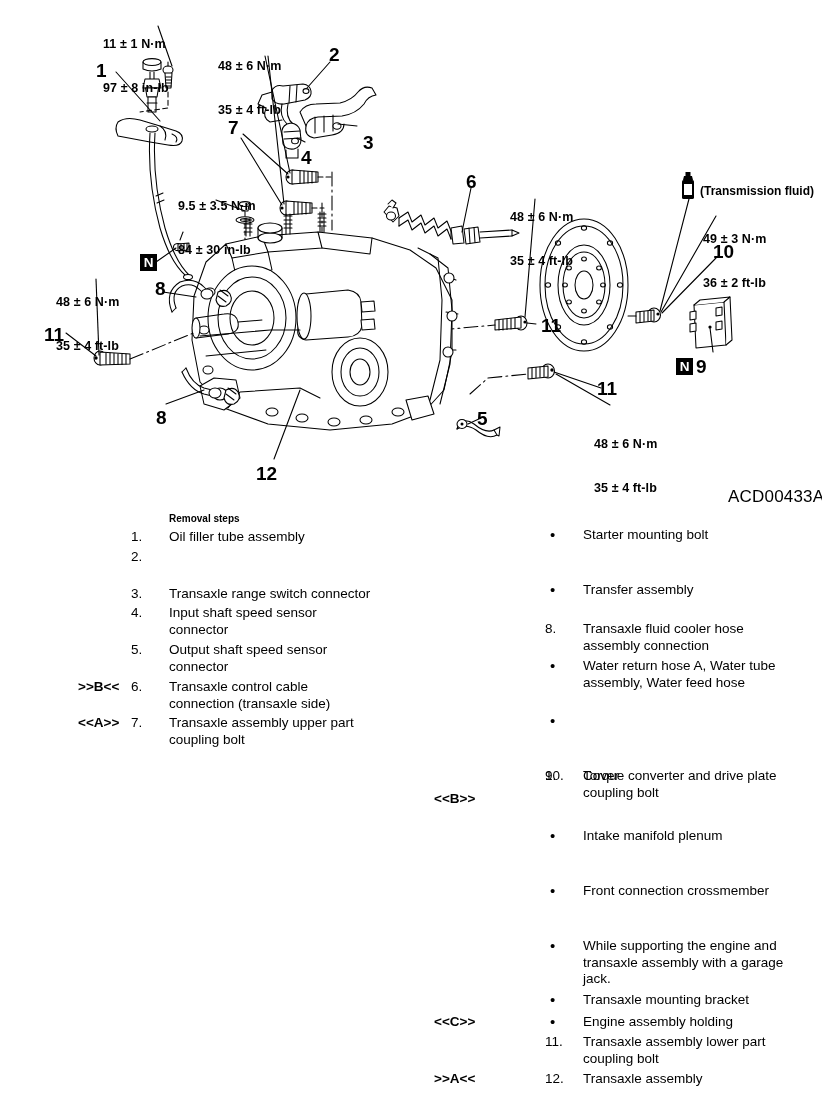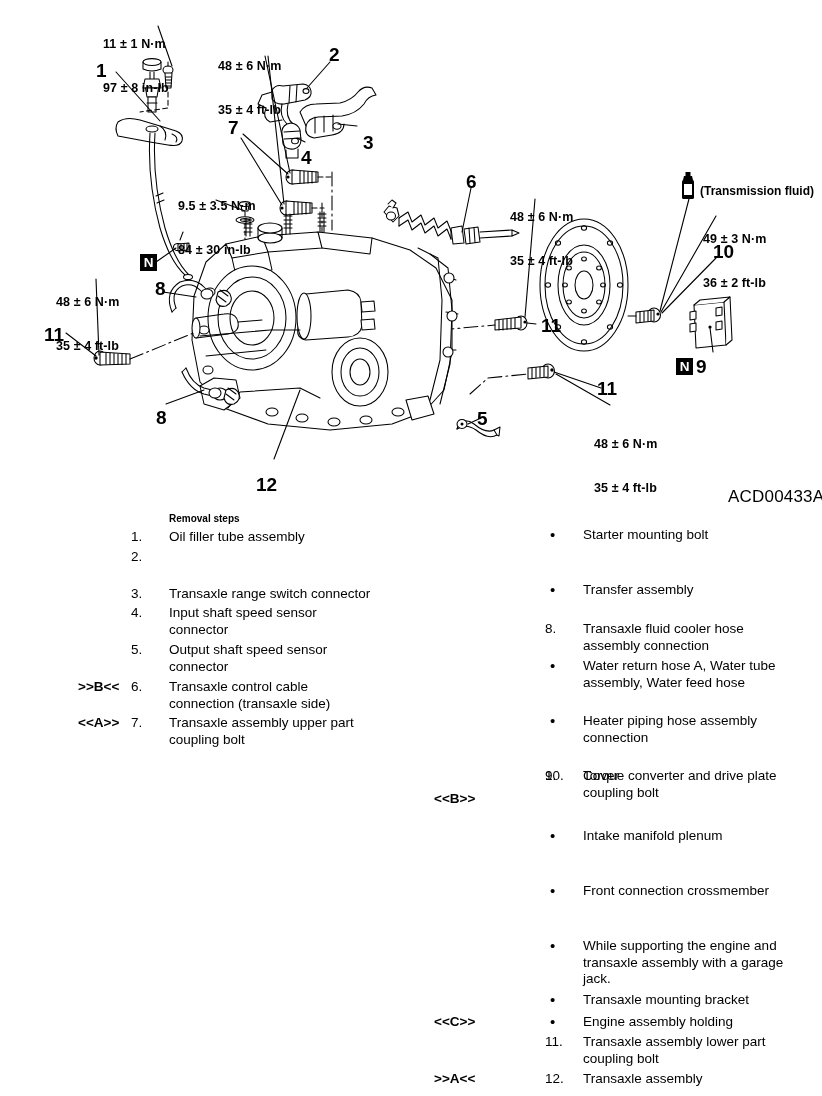--- a/index.html
+++ b/index.html
@@ -414,21 +414,21 @@
   <div class="abs callout" style="left:301px;top:148px;">4</div>
   <div class="abs callout" style="left:228px;top:118px;">7</div>
   <div class="abs callout" style="left:466px;top:172px;">6</div>
   <div class="abs callout" style="left:713px;top:242px;">10</div>
   <div class="abs callout" style="left:155px;top:279px;">8</div>
   <div class="abs callout" style="left:44px;top:325px;">11</div>
   <div class="abs callout" style="left:541px;top:316px;">11</div>
   <div class="abs callout" style="left:156px;top:408px;">8</div>
   <div class="abs callout" style="left:597px;top:379px;">11</div>
   <div class="abs callout" style="left:477px;top:409px;">5</div>
-  <div class="abs callout" style="left:256px;top:464px;margin-top:11px;">12</div>
+  <div class="abs callout" style="left:256px;top:464px;">12</div>
 
   <div class="abs nrow" style="left:140px;top:254px;">
     <span class="nbadge">N</span>
   </div>
   <div class="abs nrow" style="left:676px;top:357px;">
     <span class="nbadge">N</span>
     <span class="ntext">9</span>
   </div>
 
   <div class="abs refcode" style="left:728px;top:487px;">ACD00433AB</div>
@@ -478,21 +478,20 @@
       <div class="li" style="left: 545px; top: 621px;">
         <span class="num">8.</span>
         <span class="txt">Transaxle fluid cooler hose<br>assembly connection</span>
       </div>
       <div class="li" style="left: 545px; top: 658px;">
         <span class="bullet">•</span>
         <span class="txt">Water return hose A, Water tube<br>assembly, Water feed hose</span>
       </div>
       <div class="li" style="left: 545px; top: 713px;">
         <span class="bullet">•</span>
-        <span class="txt">Heater piping hose assembly<br>connection</span>
       </div>
       <div class="li" style="left: 545px; top: 768px;">
         <span class="num">9.</span>
         <span class="txt">Cover</span>
       </div>
       <div class="marker" style="left: 434px; top: 791px;">&lt;&lt;B&gt;&gt;</div>
       <div class="li" style="left: 545px; top: 768px;">
         <span class="num">10.</span>
         <span class="txt">Torque converter and drive plate<br>coupling bolt</span>
       </div>

